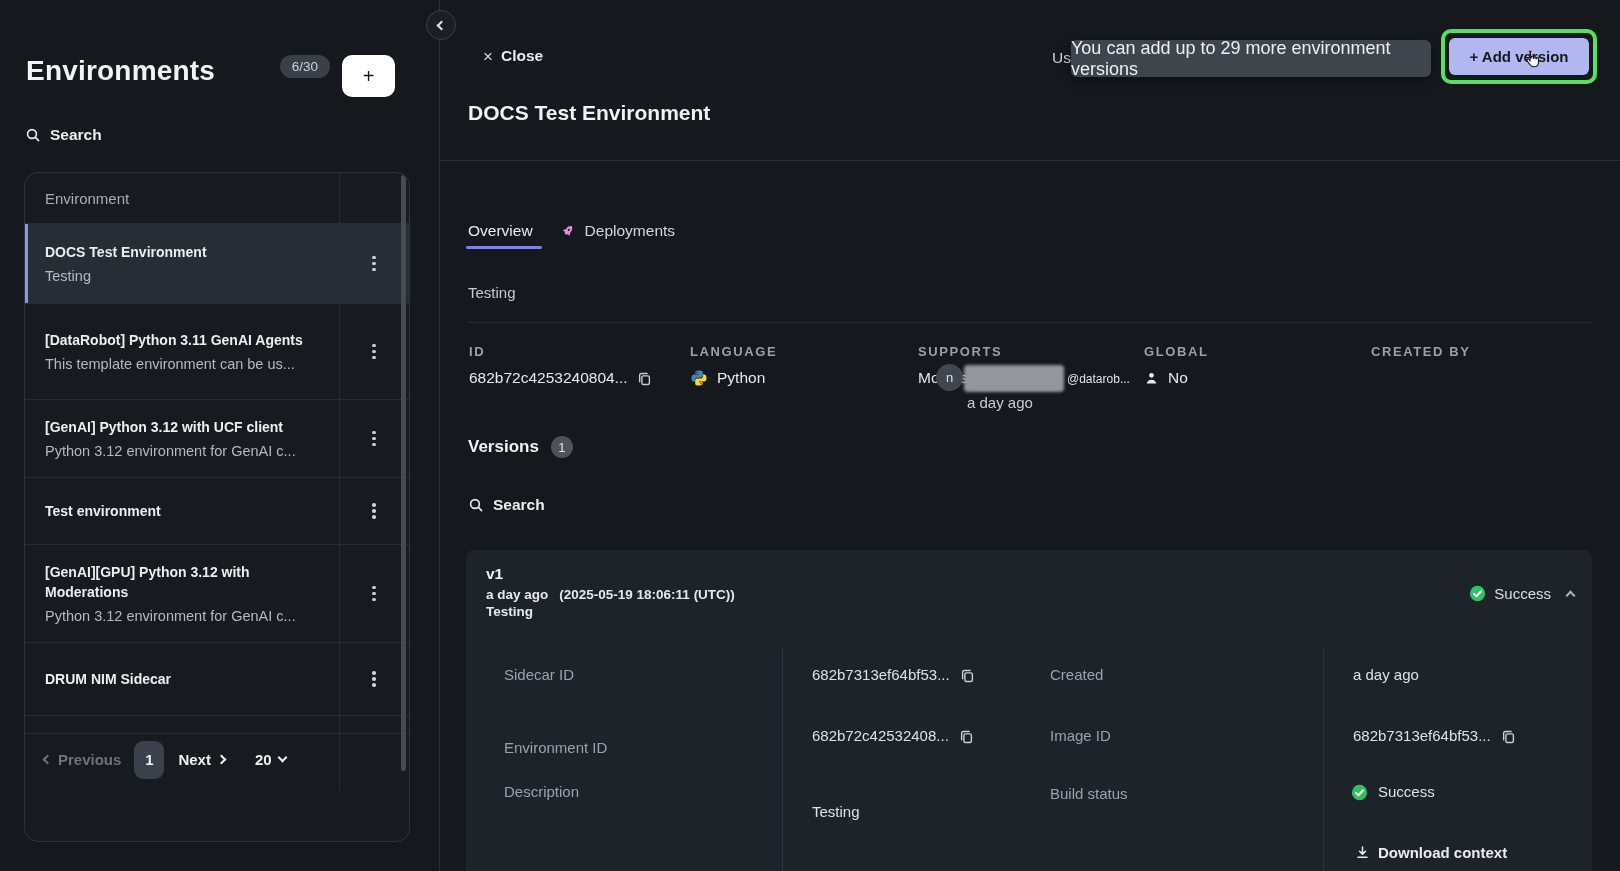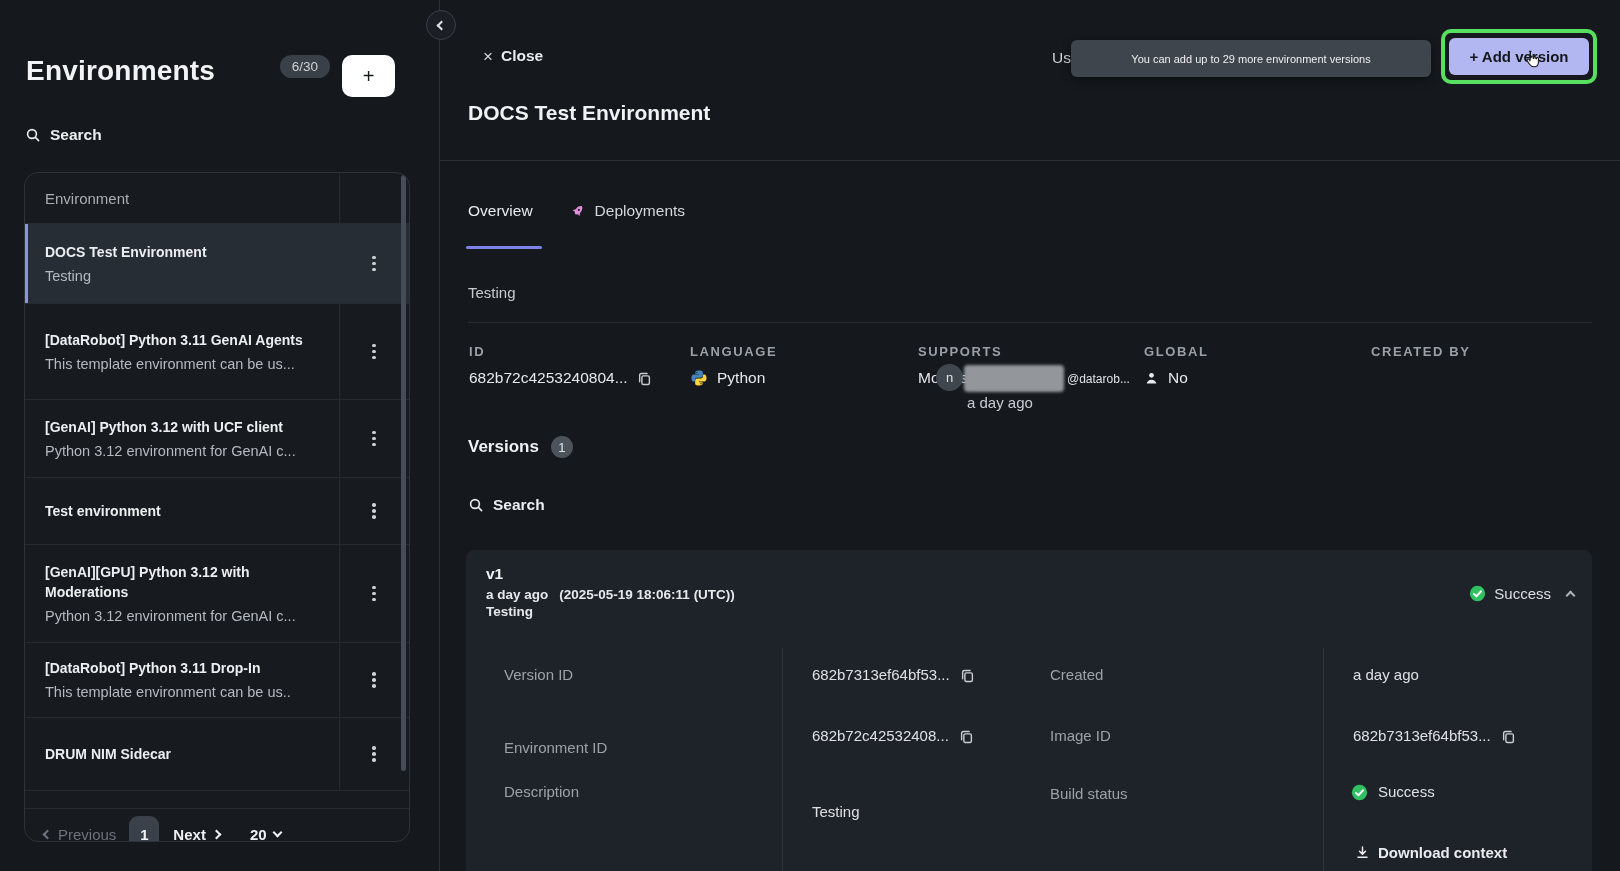--- a/index.html
+++ b/index.html
@@ -30,41 +30,41 @@
   .env-row .row-main{width:314px;padding:0 14px 0 20px;display:flex;flex-direction:column;justify-content:center;gap:4px;}
   .env-name{font-size:14px;font-weight:700;color:#eceef0;line-height:20px;white-space:nowrap;overflow:hidden;}
   .env-name.wrap{white-space:normal;}
   .env-desc{font-size:14.5px;color:#b4bac1;line-height:20px;white-space:nowrap;overflow:hidden;}
   .env-row.selected{background:#272d35;}
   .env-row.selected::before{content:"";position:absolute;left:0;top:0;bottom:0;width:3px;background:#8d93e8;}
   .row-menu{flex:1;display:flex;align-items:center;justify-content:center;cursor:pointer;}
   .kebab i{display:block;width:3.5px;height:3.5px;border-radius:50%;background:#ced2d7;margin:2.5px auto;}
   .empty-row{height:18px;border-bottom:1px solid #262b31;}
   .t-footer{height:51px;display:flex;align-items:center;padding-left:19px;font-size:15px;}
-  .pg-prev{color:#6d737c;font-weight:400;display:flex;align-items:center;gap:7px;cursor:pointer;}
+  .pg-prev{color:#6d737c;font-weight:700;display:flex;align-items:center;gap:7px;cursor:pointer;}
   .pg-page{width:30px;height:38px;margin-left:13px;background:#3b414a;border-radius:9px;color:#f0f2f4;font-weight:700;display:flex;align-items:center;justify-content:center;cursor:pointer;}
   .pg-next{margin-left:14px;color:#eef0f2;font-weight:700;display:flex;align-items:center;gap:7px;cursor:pointer;}
   .pg-size{margin-left:30px;color:#eef0f2;font-weight:700;display:flex;align-items:center;gap:7px;cursor:pointer;}
   .sb-scrollbar{position:absolute;right:3px;top:2px;width:5px;height:596px;background:#454c55;border-radius:3px;}
 
   .collapse-btn{position:absolute;left:426px;top:10px;width:30px;height:30px;border-radius:50%;background:#1b1f25;border:1px solid #3a4049;color:#dfe2e5;display:flex;align-items:center;justify-content:center;z-index:30;cursor:pointer;}
 
   
   .main{position:absolute;left:440px;top:0;width:1180px;height:871px;}
   .close-btn{position:absolute;left:37px;top:46px;display:flex;align-items:center;gap:8px;background:none;border:none;color:#e9ebee;font-size:15.5px;font-weight:700;font-family:inherit;cursor:pointer;}
   .close-x{font-size:17px;font-weight:400;color:#d4d8dc;line-height:1;}
   .clipped-text{position:absolute;left:612px;top:49px;width:19px;overflow:hidden;white-space:nowrap;font-size:15.5px;color:#cfd4d9;}
-  .tooltip{position:absolute;left:631px;top:40px;width:360px;height:37px;background:#3f454c;border-radius:6px;display:flex;align-items:center;justify-content:center;font-size:11px;color:#edeff2;box-shadow:0 3px 10px rgba(0,0,0,.4);z-index:10;}
+  .tooltip{position:absolute;left:631px;top:40px;width:360px;height:37px;background:#3f454c;border-radius:6px;display:flex;align-items:center;justify-content:center;font-size:18px;color:#edeff2;box-shadow:0 3px 10px rgba(0,0,0,.4);z-index:10;}
   .av-annotation{position:absolute;left:1001px;top:29px;width:156px;height:55px;border:4px solid #57e05f;border-radius:10px;display:flex;align-items:center;justify-content:center;z-index:11;}
   .add-version-btn{width:140px;height:37px;background:#b2b7f2;border:none;border-radius:6px;color:#14171c;font-size:15px;font-weight:700;font-family:inherit;cursor:pointer;}
   .cursor-icon{position:absolute;left:1080px;top:48px;z-index:12;}
   .env-title{position:absolute;left:28px;top:101px;margin:0;font-size:21px;font-weight:600;color:#f0f2f4;}
   .header-divider{position:absolute;left:0;right:0;top:160px;height:1px;background:#2c3138;}
 
-  .tabs{position:absolute;left:28px;top:202px;display:flex;align-items:center;gap:36px;}
+  .tabs{position:absolute;left:28px;top:222px;display:flex;align-items:center;gap:26px;}
   .tab{display:flex;align-items:center;gap:9px;font-size:15.5px;color:#d4d8dc;cursor:pointer;}
   .tab.active{color:#e9ecee;}
   .tab-underline{position:absolute;left:26px;top:246px;width:76px;height:3px;background:#7d83e8;border-radius:2px;}
   .desc-text{position:absolute;left:28px;top:284px;font-size:15px;color:#c6cbd0;}
   .desc-divider{position:absolute;left:28px;top:322px;width:1124px;height:1px;background:#262b31;}
 
   .fieldlabel{position:absolute;top:344px;font-size:13px;font-weight:600;letter-spacing:1.6px;color:#9aa0a8;}
   .fieldvalue{position:absolute;top:369px;display:flex;align-items:center;gap:9px;font-size:15.5px;color:#e6e9ec;}
   .avatar{position:absolute;left:496px;top:364px;width:27px;height:27px;border-radius:50%;background:#3f464e;color:#dde1e5;font-size:13px;display:flex;align-items:center;justify-content:center;}
   .redacted{position:absolute;left:524px;top:365px;width:100px;height:27px;background:#93969b;border-radius:4px;filter:blur(1.5px);}
@@ -174,33 +174,20 @@
       </div>
       <div class="row-menu">
           <span class="kebab">
             <i></i>
             <i></i>
             <i></i>
           </span>
         </div>
     </div>
 
-    <div class="env-row" style="height:75px">
-      <div class="row-main">
-        <div class="env-name">[DataRobot] Python 3.11 Drop-In</div>
-        <div class="env-desc">This template environment can be us..</div>
-      </div>
-      <div class="row-menu">
-          <span class="kebab">
-            <i></i>
-            <i></i>
-            <i></i>
-          </span>
-        </div>
-    </div>
 
     <div class="env-row" style="height:73px">
       <div class="row-main">
         <div class="env-name">DRUM NIM Sidecar</div>
       </div>
       <div class="row-menu">
           <span class="kebab">
             <i></i>
             <i></i>
             <i></i>
@@ -341,21 +328,21 @@
           <circle cx="8" cy="8" r="7.2" fill="#2fc162"></circle>
           <path d="M4.6 8.3 7 10.6 11.4 5.9" stroke="#ffffff" stroke-width="1.8" fill="none" stroke-linecap="round" stroke-linejoin="round"></path>
         </svg>
       <span>Success</span>
       <span class="chv up"></span>
     </div>
 
     <div class="vdiv" style="left:316px"></div>
     <div class="vdiv" style="left:857px"></div>
 
-    <span class="vlabel" style="left:38px;top:115px">Version ID</span>
+    <span class="vlabel" style="left:38px;top:115px">Sidecar ID</span>
     <div class="vvalue" style="left:346px;top:115px">
       <span>682b7313ef64bf53...</span>
       <span class="copy-btn">
           <svg viewBox="0 0 16 16" width="15" height="15">
             <rect x="5.2" y="5.2" width="8" height="9.2" rx="1.6" fill="none" stroke="#c9cdd2" stroke-width="1.5"></rect>
             <path d="M10.8 2.6H4.8c-1.1 0-2 .9-2 2v6.9" fill="none" stroke="#c9cdd2" stroke-width="1.5" stroke-linecap="round"></path>
           </svg>
         </span>
     </div>
     <span class="vlabel" style="left:584px;top:115px">Created</span>

